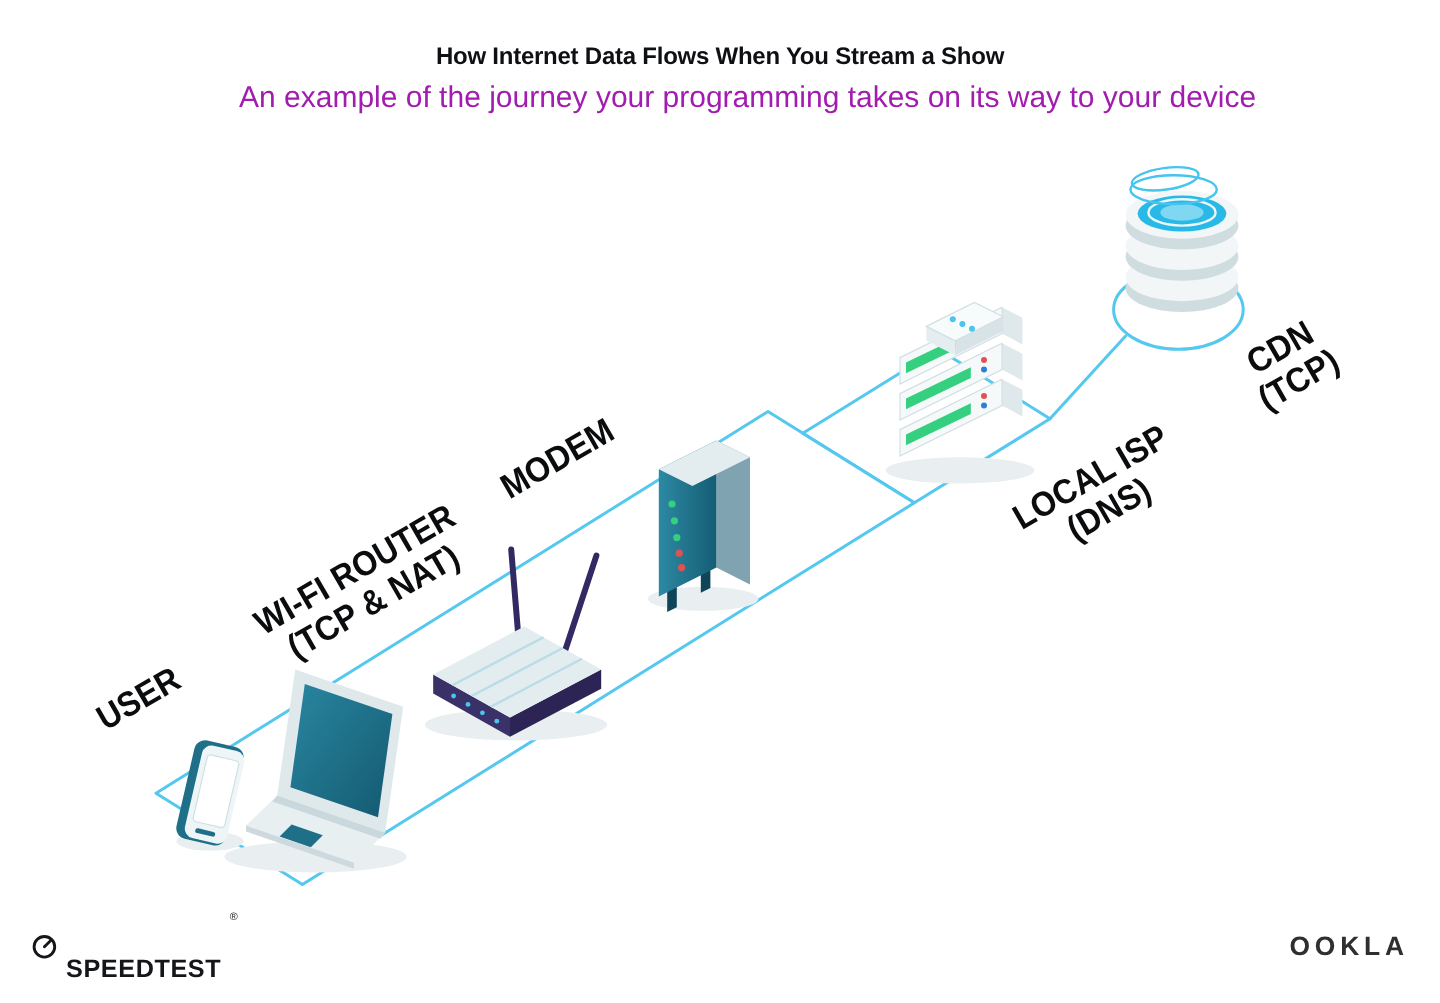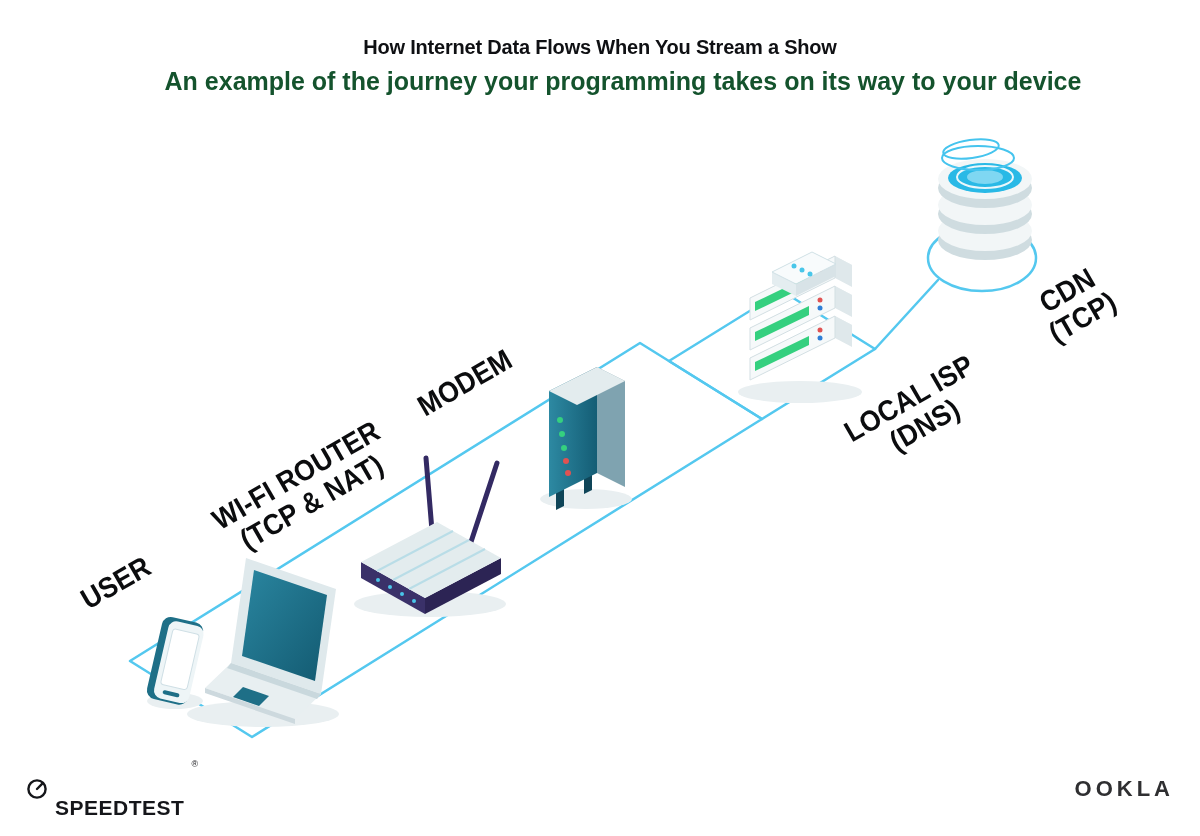--- a/index.html
+++ b/index.html
@@ -9,21 +9,21 @@
     font-family:"Liberation Sans", sans-serif;
   }
   .page { position:absolute; inset:0; background:#ffffff; }
 
   
   .header { position:absolute; top:36px; left:0; width:100%; text-align:center; }
   .title {
     font-size:20px; font-weight:700; color:#0f1013; letter-spacing:-0.2px;
   }
   .subtitle {
-    margin-top:8px; font-size:25px; font-weight:700; color:#14532d;padding-left:46px;
+    margin-top:8px; font-size:25px; font-weight:400; color:#a21caf;padding-left:46px;
   }
 
   
   .diagram { position:absolute; left:0; top:0; width:1200px; height:836px; }
 
   
   .node-label {
     position:absolute; text-align:center; white-space:nowrap;
     font-weight:700; font-size:29px; line-height:31px; color:#0b0c0e;
     letter-spacing:0.2px;

